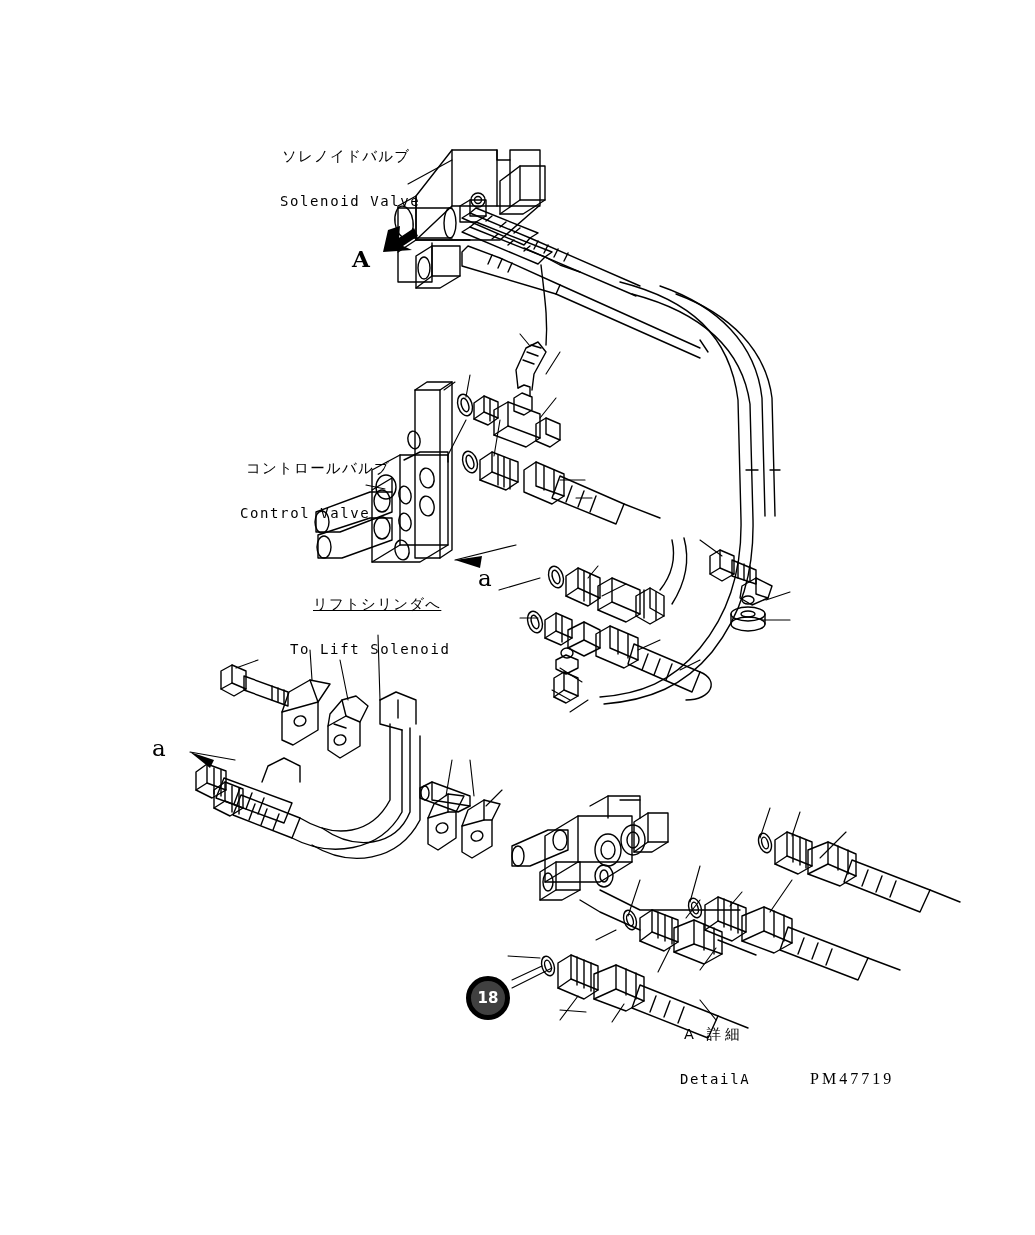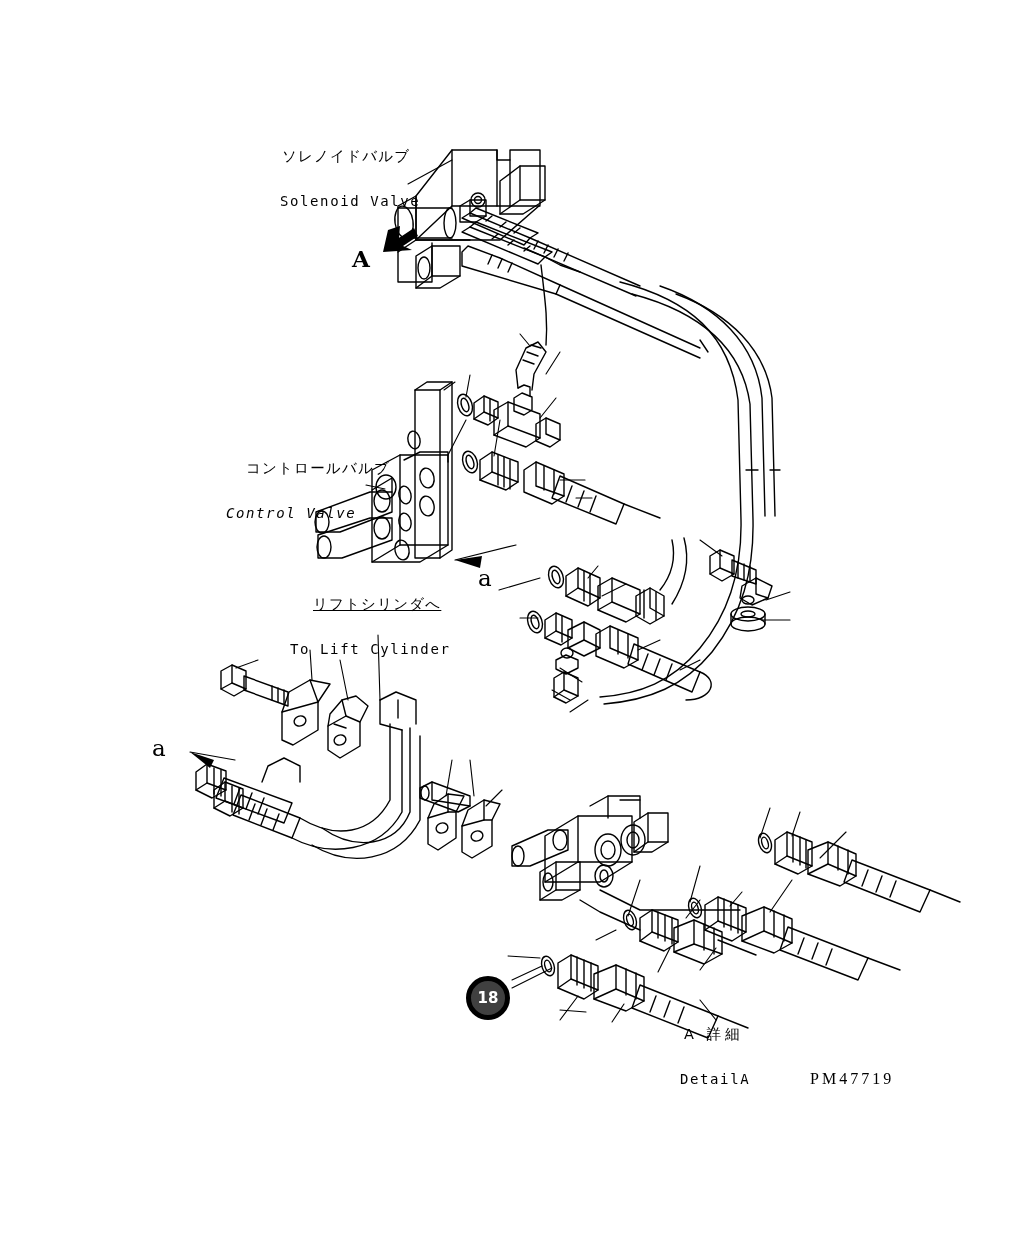--- a/index.html
+++ b/index.html
@@ -537,24 +537,24 @@
         <path d="M455 560 L482 556 L480 568 Z"></path>
       </g>
 
     </g>
   </svg>
 
   <div class="lbl lbl-jp" style="left:282px; top:148px;">ソレノイドバルブ</div>
   <div class="lbl lbl-en" style="left:280px; top:168px;">Solenoid Valve</div>
 
   <div class="lbl lbl-jp" style="left:240px; top:460px;margin-left:6px;">コントロールバルブ</div>
-  <div class="lbl lbl-en" style="left:226px; top:480px;font-style:italic;">Control Valve</div>
+  <div class="lbl lbl-en" style="left:240px; top:480px;">Control Valve</div>
 
   <div class="lbl lbl-jp" style="left:313px; top:596px;text-decoration:underline;">リフトシリンダへ</div>
-  <div class="lbl lbl-en" style="left:290px; top:616px;">To Lift Cylinder</div>
+  <div class="lbl lbl-en" style="left:290px; top:616px;">To Lift Solenoid</div>
 
   <div class="lbl lbl-jp" style="left:684px; top:1026px; letter-spacing:4px;text-align:center;">A 詳細</div>
   <div class="lbl lbl-en" style="left:680px; top:1046px;">DetailA</div>
 
   <div class="lbl lbl-sec" style="left:352px; top:245px;">A</div>
   <div class="lbl lbl-sec-lower" style="left:152px; top:735px;">a</div>
   <div class="lbl lbl-sec-lower" style="left:478px; top:565px;">a</div>
 
   <div class="lbl lbl-dwg" style="left:810px; top:1070px;">PM47719</div>
 

